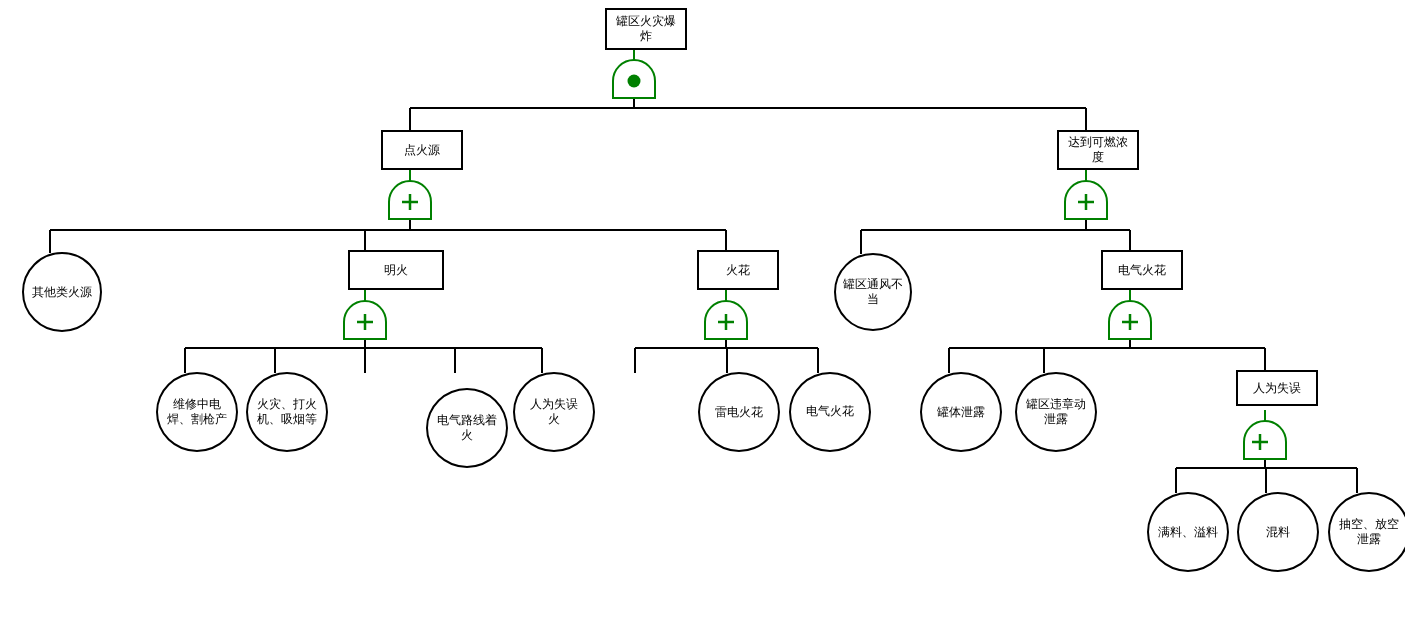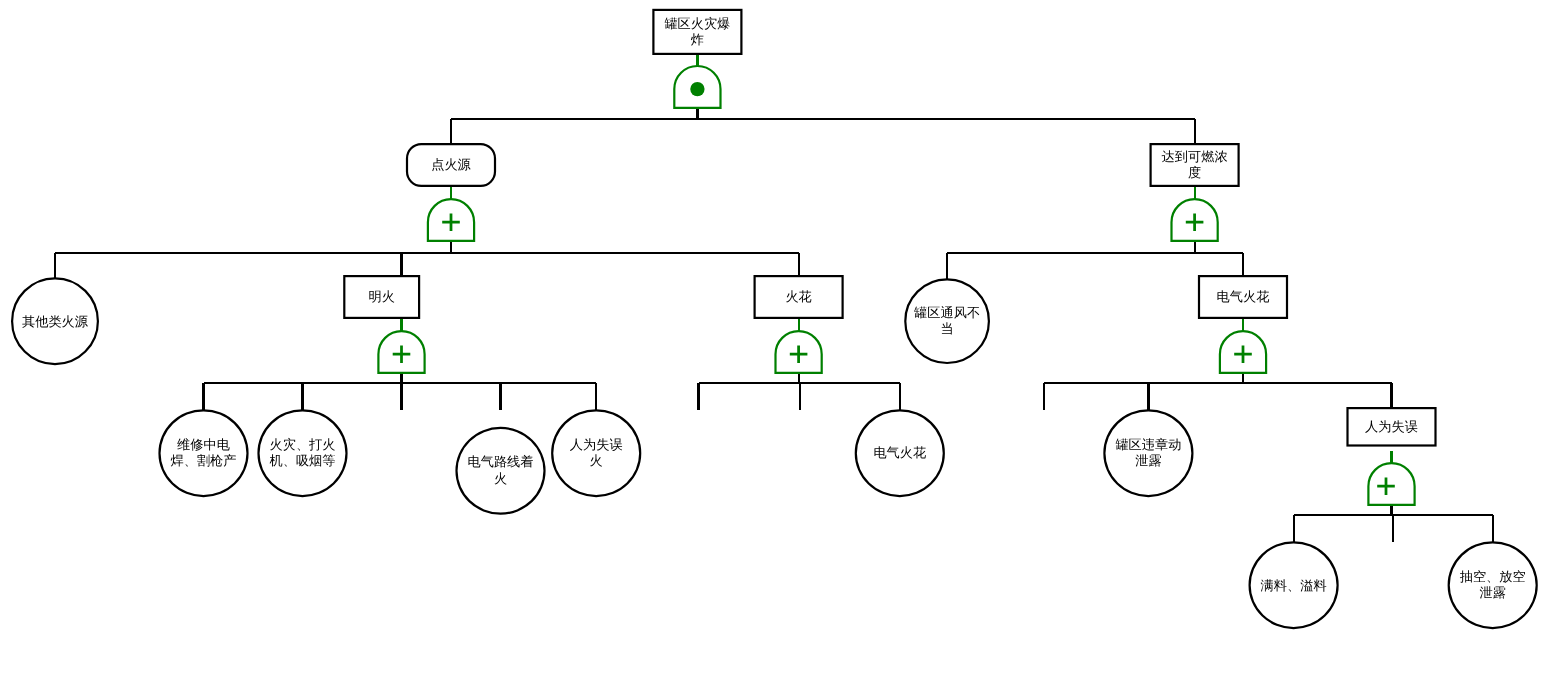--- a/index.html
+++ b/index.html
@@ -4,21 +4,21 @@
 <style>
   html,body{margin:0;padding:0;background:#fff;}
   #stage{
     position:relative;width:1405px;height:630px;background:#ffffff;overflow:hidden;
     font-family:"Liberation Sans",sans-serif;
   }
   #wires{position:absolute;left:0;top:0;z-index:0;}
   .node{
     position:absolute;display:flex;align-items:center;justify-content:center;
     text-align:center;font-size:12px;line-height:15px;color:#000;
-    background:#fff;box-sizing:border-box;white-space:pre-line;z-index:1;
+    background:#fff;box-sizing:border-box;white-space:pre-line;z-index:1;margin-left:12px;
   }
   .rect{border:2px solid #000;}
   .circle{border:2px solid #000;border-radius:50%;}
 </style>
 </head>
 <body>
 
 <div id="stage">
 
   <svg id="wires" width="1405" height="630" viewBox="0 0 1405 630" shape-rendering="crispEdges">
@@ -81,43 +81,46 @@
     </g>
 
     <g shape-rendering="auto">
       <path d="M1244 459 V442 A21 21 0 0 1 1286 442 V459 Z" fill="#ffffff" stroke="#008000" stroke-width="2"></path>
       <path d="M1252 442 H1268 M1260 434 V450" stroke="#008000" stroke-width="2.5" fill="none"></path>
     </g>
   </svg>
 
   <div class="node rect" style="left:593px;top:8px;width:82px;height:42px;">罐区火灾爆
 炸</div>
-  <div class="node rect" style="left:369px;top:130px;width:82px;height:40px;border-radius:14px;">点火源</div>
+  <div class="node rect" style="left:369px;top:130px;width:82px;height:40px;">点火源</div>
   <div class="node rect" style="left:1045px;top:130px;width:82px;height:40px;">达到可燃浓
 度</div>
-  <div class="node rect" style="left:312px;top:250px;width:70px;height:40px;">明火</div>
+  <div class="node rect" style="left:336px;top:250px;width:96px;height:40px;">明火</div>
   <div class="node rect" style="left:685px;top:250px;width:82px;height:40px;">火花</div>
   <div class="node rect" style="left:1089px;top:250px;width:82px;height:40px;">电气火花</div>
   <div class="node rect" style="left:1224px;top:370px;width:82px;height:36px;">人为失误</div>
 
   <div class="node circle" style="left:10px;top:252px;width:80px;height:80px;">其他类火源</div>
   <div class="node circle" style="left:822px;top:253px;width:78px;height:78px;">罐区通风不
 当</div>
 
   <div class="node circle" style="left:234px;top:372px;width:82px;height:80px;">火灾、打火
 机、吸烟等</div>
   <div class="node circle" style="left:144px;top:372px;width:82px;height:80px;">维修中电
 焊、割枪产</div>
   <div class="node circle" style="left:414px;top:388px;width:82px;height:80px;">电气路线着
 火</div>
   <div class="node circle" style="left:501px;top:372px;width:82px;height:80px;">人为失误
 火</div>
 
+  <div class="node circle" style="left:686px;top:372px;width:82px;height:80px;">雷电火花</div>
   <div class="node circle" style="left:777px;top:372px;width:82px;height:80px;font-family:Liberation Mono, monospace;">电气火花</div>
 
+  <div class="node circle" style="left:908px;top:372px;width:82px;height:80px;">罐体泄露</div>
   <div class="node circle" style="left:1003px;top:372px;width:82px;height:80px;">罐区违章动
 泄露</div>
 
   <div class="node circle" style="left:1135px;top:492px;width:82px;height:80px;">满料、溢料</div>
+  <div class="node circle" style="left:1225px;top:492px;width:82px;height:80px;">混料</div>
   <div class="node circle" style="left:1316px;top:492px;width:82px;height:80px;">抽空、放空
 泄露</div>
 
 </div>
 
 </body></html>

